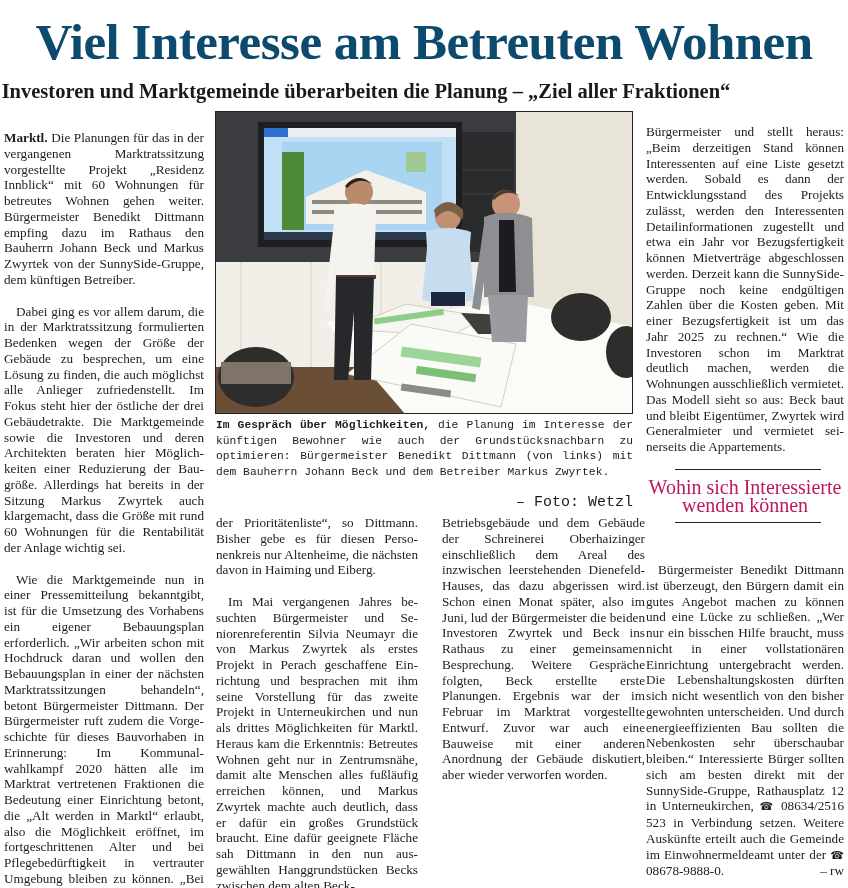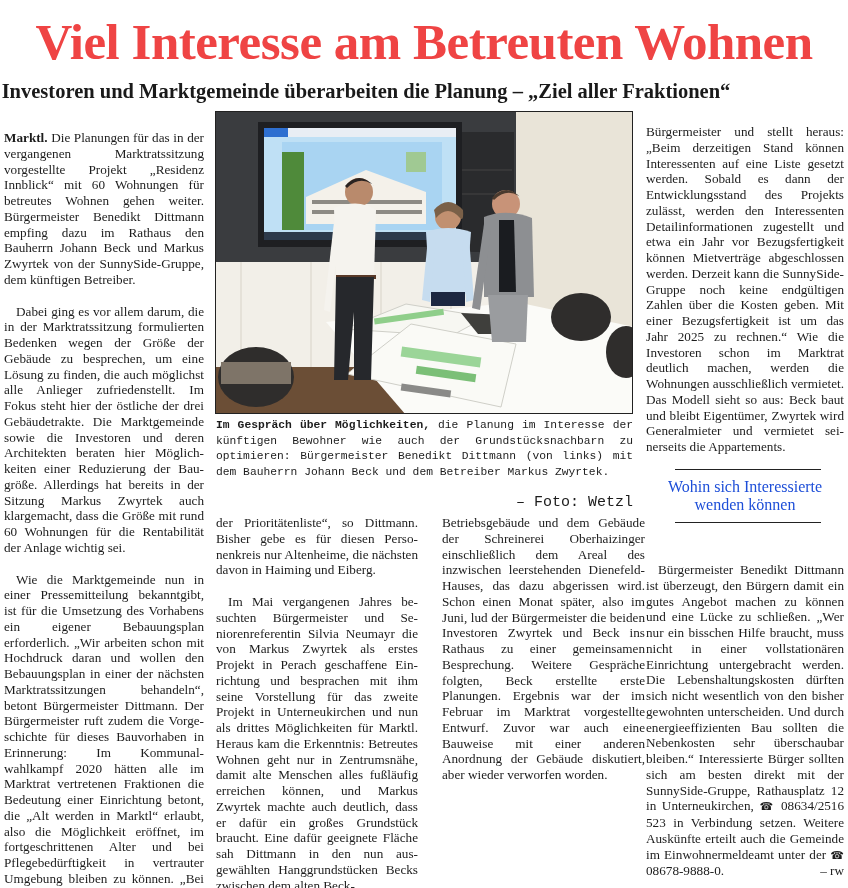--- a/index.html
+++ b/index.html
@@ -2,21 +2,21 @@
 <html><head>
 <meta charset="utf-8">
 <style>
   * { box-sizing: border-box; margin: 0; padding: 0; }
   html, body { width: 848px; height: 888px; overflow: hidden; background: #fff; }
   body { position: relative; color: #1a1a1a; font-family: "DejaVu Serif", "Liberation Serif", serif; }
 
   .headline {
     position: absolute; left: 0; top: 14px; width: 848px;
     text-align: center; font-family: "Liberation Serif", serif;
-    font-size: 51px; line-height: 56px; letter-spacing: -0.5px; color: #ef4444;
+    font-size: 51px; line-height: 56px; letter-spacing: -0.5px; color: #0c4a6e;
   }
   .subhead {
     position: absolute; left: 0; top: 78px; width: 732px;
     text-align: center; font-family: "Liberation Serif", serif;
     font-size: 20.5px; line-height: 26px; color: #1a1a1a;
   }
 
   .col {
     position: absolute; font-family: "Liberation Serif", serif;
     font-size: 13.2px; line-height: 15.75px; text-align: justify;
@@ -41,21 +41,21 @@
     font-family: Liberation Mono, monospace; font-size: 11.3px; line-height: 15.5px;
     text-align: justify; color: #1c1c1c;
   }
   .caption b { font-weight: bold; }
   .caption .credit { float: right; font-size: 15px; margin-top: 15px; }
 
   .rule { position: absolute; left: 675px; width: 146px; height: 1px; background: #222; }
   .subsection {
     position: absolute; left: 646px; top: 478px; width: 198px;
     text-align: center; font-family: "Liberation Serif", serif;
-    font-size: 16px; line-height: 18px; color: #1d4ed8;
+    font-size: 20px; line-height: 18px; color: #be185d;
   }
   .phone { font-family: "DejaVu Sans", sans-serif; font-size: 11px; }
 </style>
 </head>
 <body>
 
 <h1 class="headline">Viel Interesse am Betreuten Wohnen</h1>
 <h2 class="subhead">Investoren und Marktgemeinde überarbeiten die Planung – „Ziel aller Fraktionen“</h2>
 
 <div class="col" id="col1">

